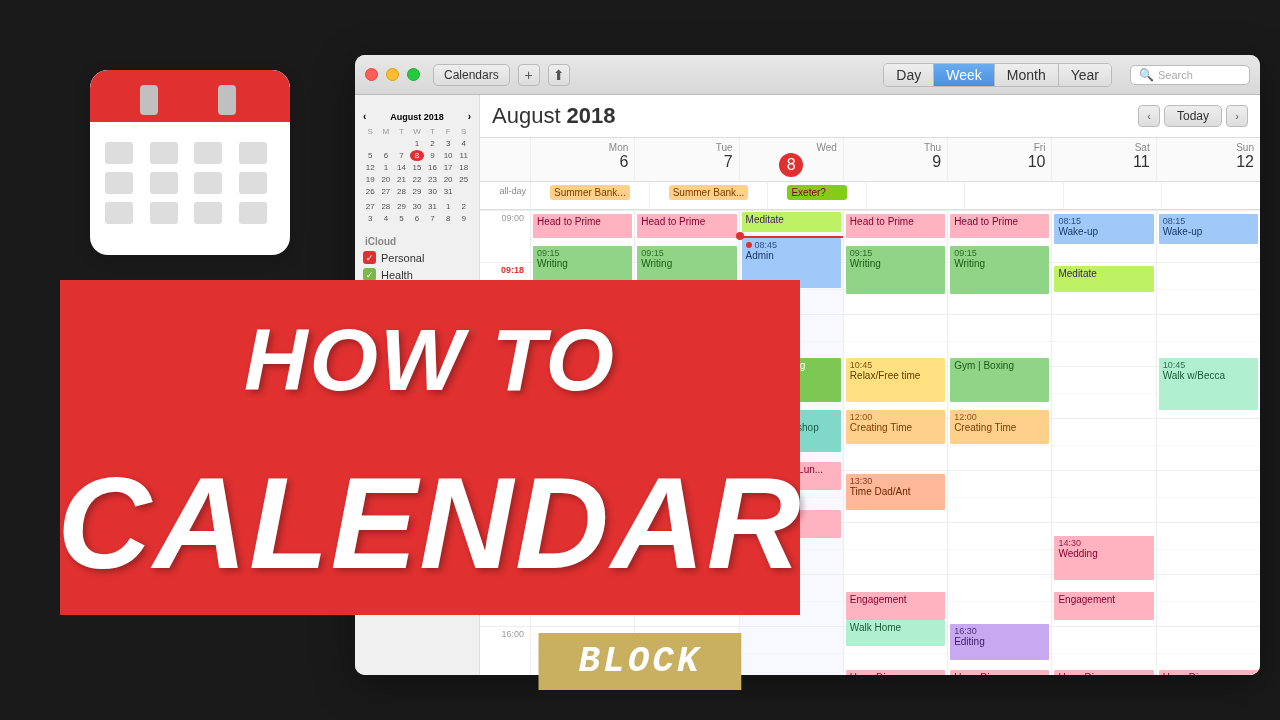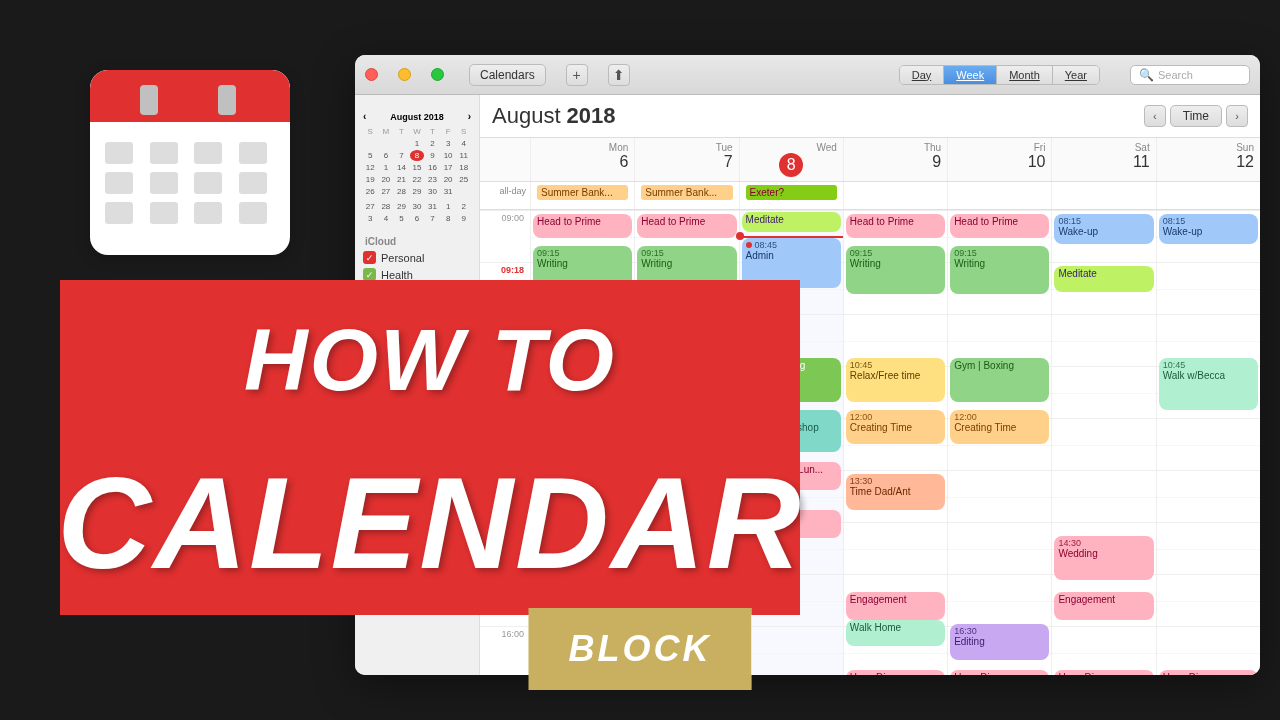--- a/index.html
+++ b/index.html
@@ -62,22 +62,22 @@
     .block-badge {
       position: absolute;
       bottom: 30px;
       left: 50%;
       transform: translateX(-50%);
       background: #c8b060;
       color: white;
       font-size: 36px;
       font-weight: 900;
       font-style: italic;
-      font-family: Liberation Sans, sans-serif;
-      padding: 20px 40px;
+      font-family: Liberation Mono, monospace;
+      padding: 8px 40px;
       letter-spacing: 3px;
       z-index: 20;
     }
 
     
     .cal-icon {
       position: absolute;
       top: 40px;
       left: 80px;
       width: 220px;
@@ -143,21 +143,21 @@
     }
 
     
     .title-bar {
       height: 40px;
       background: linear-gradient(180deg, #e8e8e8 0%, #d8d8d8 100%);
       border-bottom: 1px solid #bbb;
       display: flex;
       align-items: center;
       padding: 0 10px;
-      gap: 20px;
+      gap: 8px;
     }
     .traffic-light {
       width: 13px;
       height: 13px;
       border-radius: 50%;
       cursor: pointer;
     }
     .tl-red { background: #ff5f57; border: 1px solid #e0443e; }
     .tl-yellow { background: #febc2e; border: 1px solid #d4a017; }
     .tl-green { background: #28c840; border: 1px solid #1aab29; }
@@ -186,26 +186,25 @@
     }
     .view-buttons {
       display: flex;
       margin-left: auto;
       border: 1px solid #bbb;
       border-radius: 5px;
       overflow: hidden;
     }
     .view-btn {
       padding: 3px 12px;
-      font-size: 11px;
+      font-size: 14px;
       background: linear-gradient(180deg, #eee 0%, #ddd 100%);
       border-right: 1px solid #bbb;
       cursor: pointer;
       color: #333;
-      text-decoration: underline;
     }
     .view-btn:last-child { border-right: none; }
     .view-btn.active {
       background: linear-gradient(180deg, #6aacf0 0%, #4a8fe0 100%);
       color: white;
     }
     .search-box {
       display: flex;
       align-items: center;
       background: white;
@@ -386,21 +385,21 @@
       background: white;
     }
     .allday-label {
       font-size: 9px;
       color: #888;
       padding: 4px 4px 0;
       text-align: right;
     }
     .allday-cell {
       border-left: 1px solid #eee;
-      padding: 2px 6px;
+      padding: 2px 19px;
       position: relative;
     }
     .allday-event {
       border-radius: 3px;
       padding: 2px 4px;
       font-size: 10px;
       color: white;
       white-space: nowrap;
       overflow: hidden;
       text-overflow: ellipsis;
@@ -445,21 +444,21 @@
       position: absolute;
       top: 26px;
       left: 0;
       right: 0;
       border-top: 1px dotted #f0f0f0;
     }
 
     
     .cal-event {
       position: absolute;
-      border-radius: 8px;
+      border-radius: 1px;
       padding: 2px 4px;
       font-size: 10px;
       overflow: hidden;
       left: 2px;
       right: 2px;
       z-index: 2;
     }
     .cal-event .evt-time {
       font-size: 9px;
       opacity: 0.85;
@@ -672,21 +671,21 @@
     </div>
 
     <div class="calendar-area">
 
       <div class="cal-header">
         <div class="cal-title">
           August <span>2018</span>
         </div>
         <div class="nav-buttons">
           <div class="nav-btn">‹</div>
-          <button class="today-btn">Time</button>
+          <button class="today-btn">Today</button>
           <div class="nav-btn">›</div>
         </div>
       </div>
 
       <div class="day-headers">
         <div class="day-header-time"></div>
         <div class="day-header">
           <div class="day-name">Mon</div>
             <div class="day-num">6</div>
         </div>

